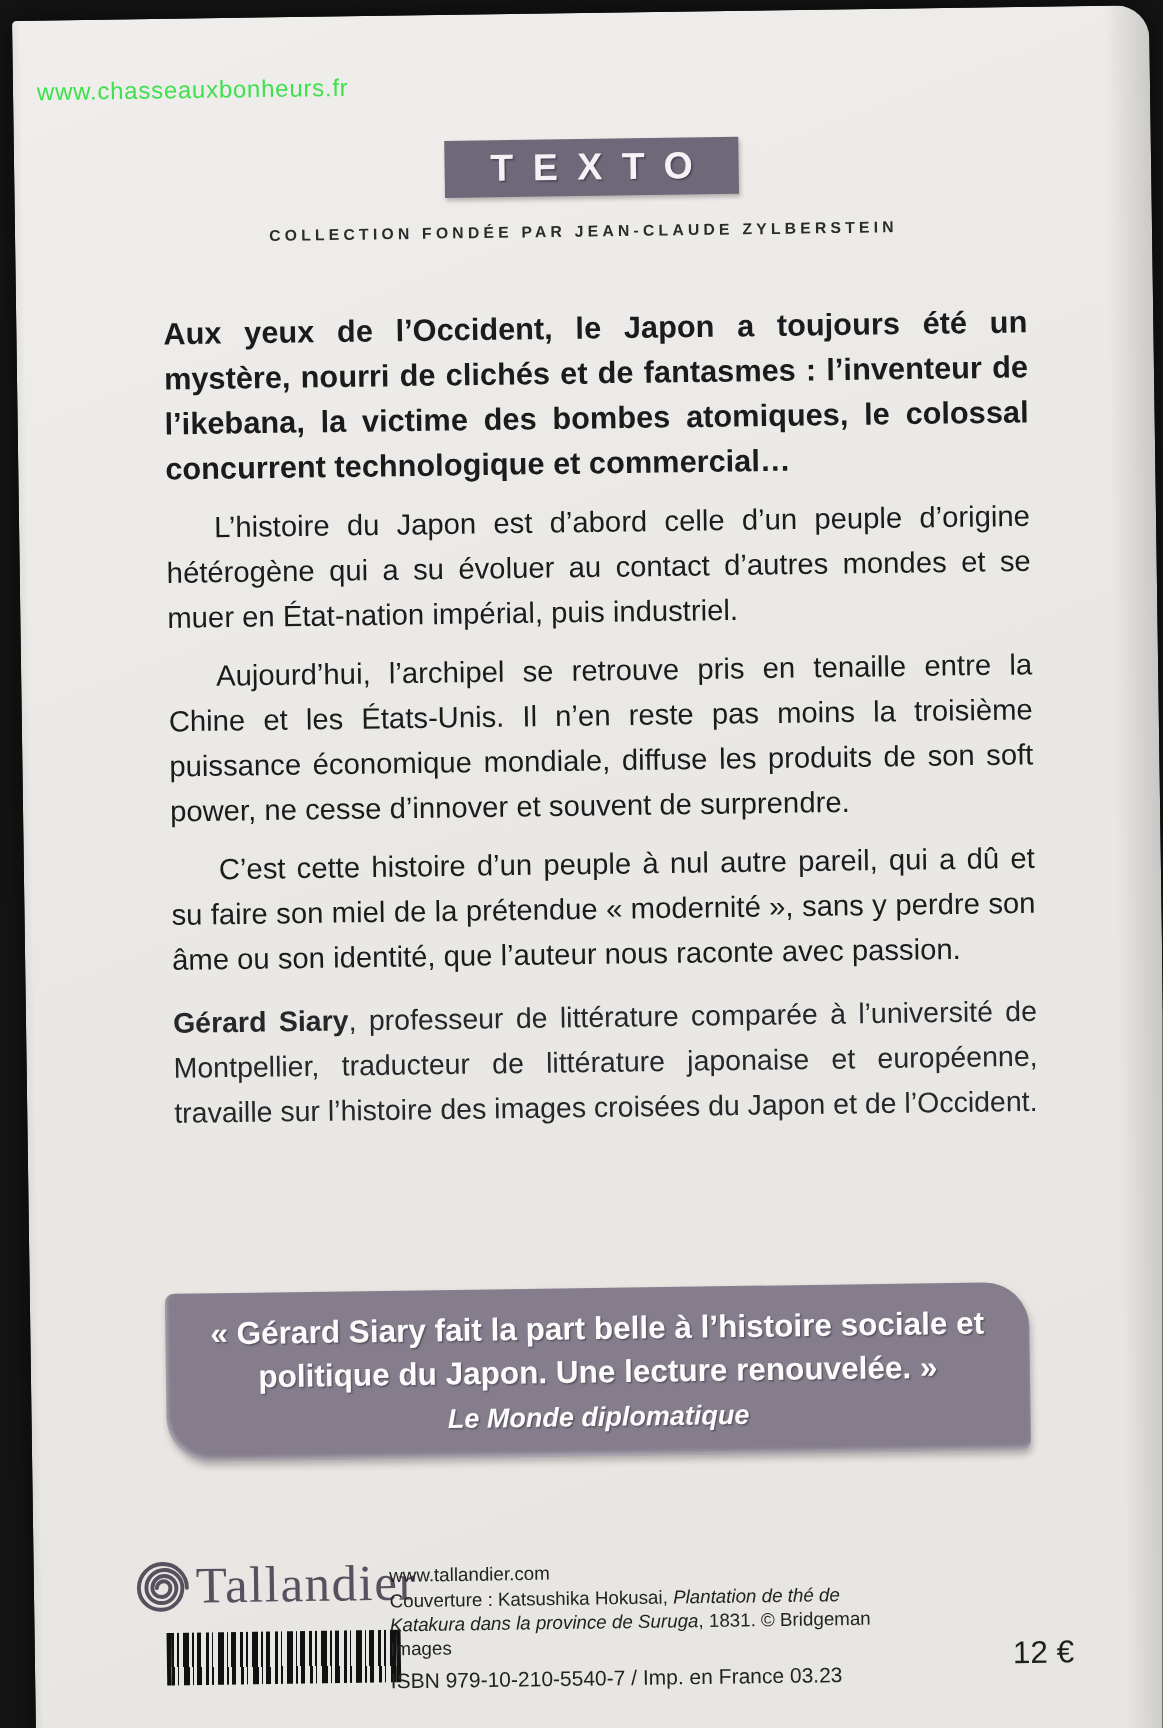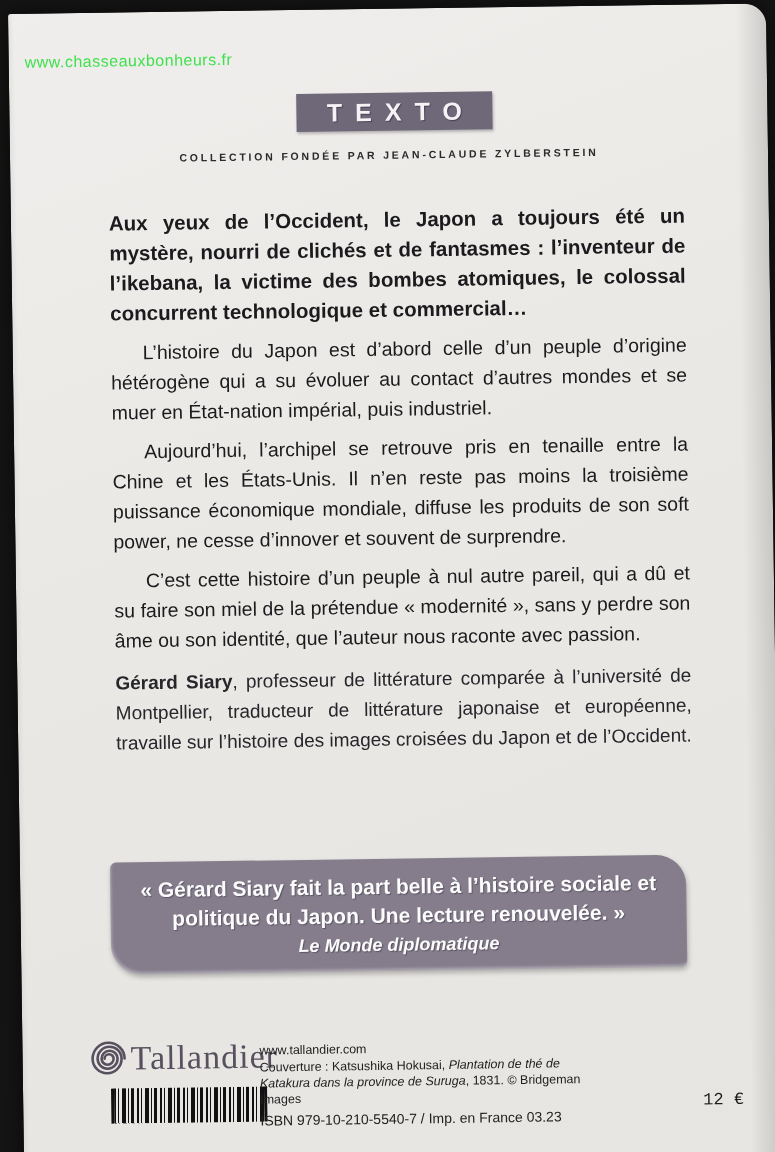--- a/index.html
+++ b/index.html
@@ -78,22 +78,22 @@
       #111 14px 15px, transparent 15px 17px,
       #111 17px 20px, transparent 20px 23px);
   }
   .credits{
     position:absolute;left:237px;top:1033px;width:330px;color:#222;
   }
   .credits .site{font-size:12.5px;margin-bottom:2px;}
   .credits .credit{font-size:12.5px;line-height:16px;}
   .credits .isbn{font-size:14px;margin-top:5px;}
   .price{
-    position:absolute;left:680px;top:1086px;
-    font-family:Liberation Mono, monospace;font-size:17px;color:#1e1e1e;
+    position:absolute;left:652px;top:1086px;
+    font-family:Liberation Sans, sans-serif;font-size:21px;color:#1e1e1e;
   }
 </style>
 </head>
 <body>
 
 <div class="scene">
   <div class="book">
 
     <div class="watermark">www.chasseauxbonheurs.fr</div>
 

